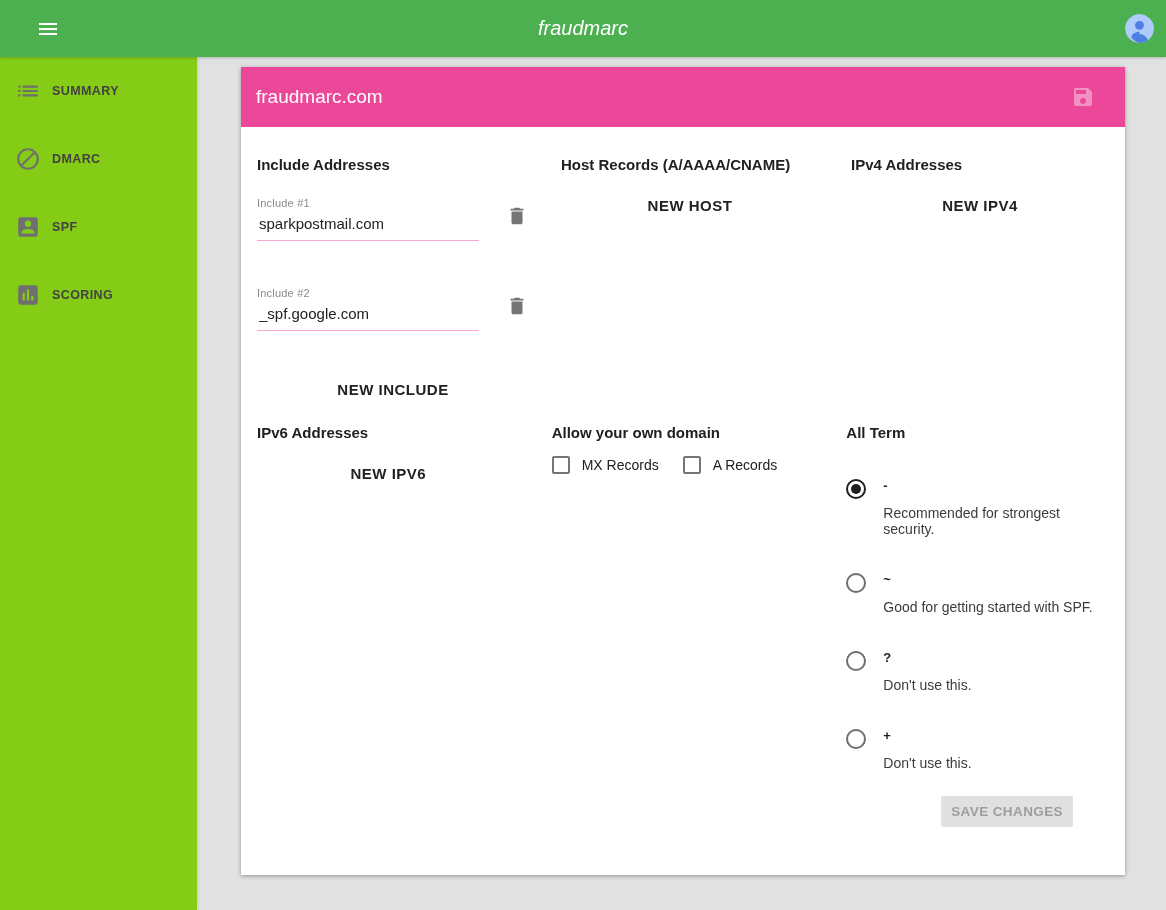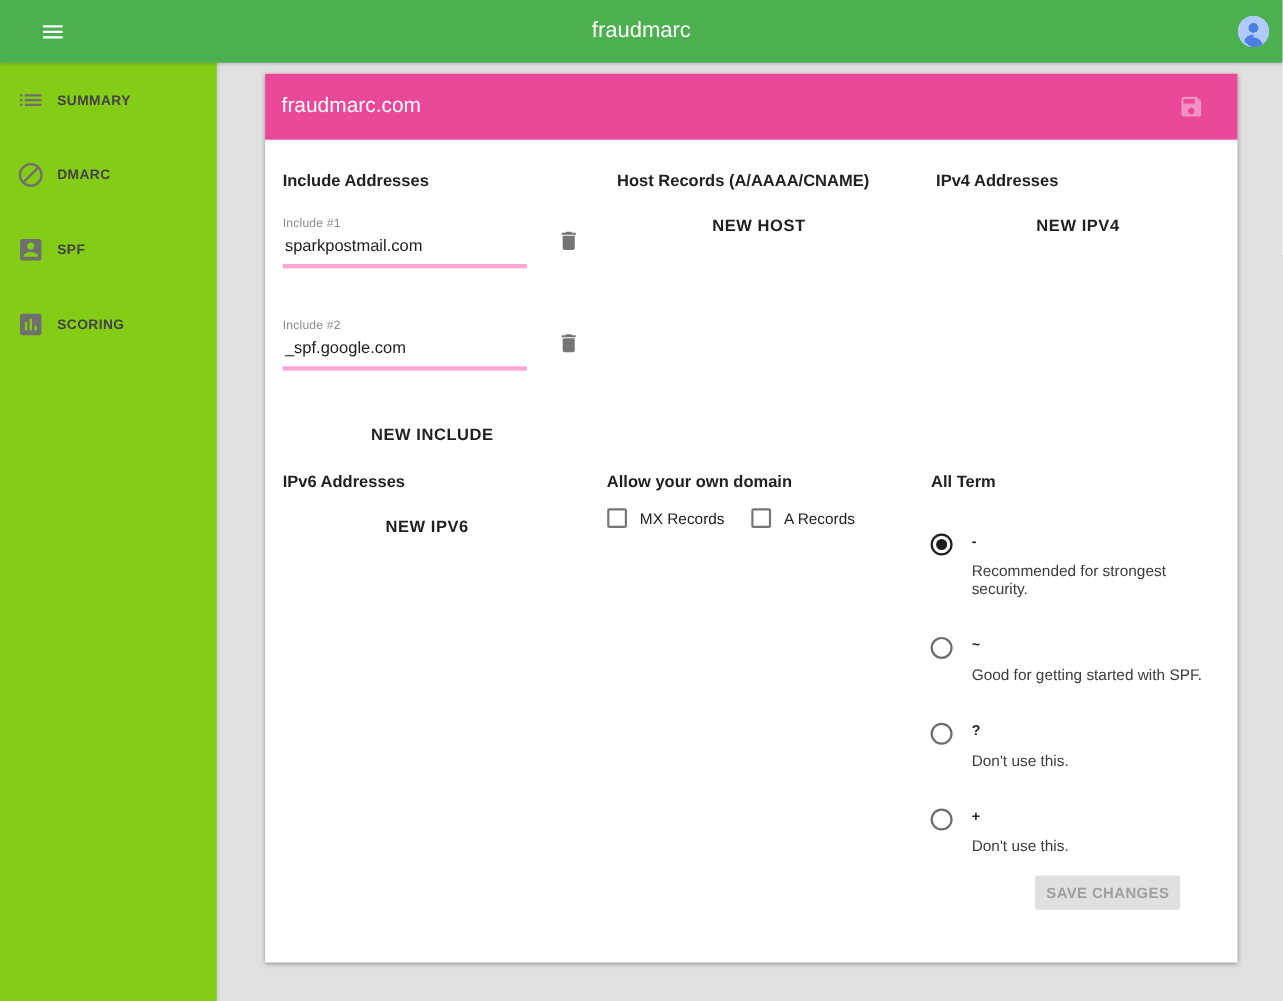--- a/index.html
+++ b/index.html
@@ -18,21 +18,21 @@
     display: flex; align-items: center;
     box-shadow: 0 1px 3px rgba(0,0,0,.2);
   }
   .menu-btn {
     margin-left: 33px; width: 30px; height: 30px;
     background: none; border: none; cursor: pointer;
     color: #fff; display: flex; align-items: center; justify-content: center;
   }
   .appbar-title {
     position: absolute; left: 0; right: 0; text-align: center;
-    color: #fff; font-size: 20px; font-weight: normal; pointer-events: none;
+    color: #fff; font-size: 20px; font-weight: normal; pointer-events: none; font-style: italic;
   }
   .avatar-btn {
     position: absolute; right: 12px; top: 14px; width: 29px; height: 29px;
     border-radius: 50%; overflow: hidden; border: none; padding: 0;
     background: none; cursor: pointer;
   }
   
   .sidebar {
     position: absolute; top: 57px; left: 0; bottom: 0; width: 197px;
     background: #84cc16; z-index: 10;
@@ -67,21 +67,21 @@
   .cell { padding: 29px 16px 0 16px; }
   .cell2 { padding-top: 16px; }
   .section-heading { font-size: 15px; font-weight: bold; color: #212121; }
   
   .field-row { display: flex; align-items: flex-end; }
   .field-row.first { margin-top: 24px; }
   .field-row.second { margin-top: 46px; }
   .field { width: 222px; }
   .field-label { display: block; font-size: 11px; color: #8a8a8a; letter-spacing: .2px; }
   .field-input {
-    width: 100%; border: none; border-bottom: 4px solid #f9a8d4;
+    width: 100%; border: none; border-bottom: 1px solid #f9a8d4;
     font-family: inherit; font-size: 15px; color: #212121;
     padding: 6px 2px 8px 2px; background: transparent; outline: none;
   }
   .trash-btn {
     margin-left: 26px; margin-bottom: 12px; width: 24px; height: 24px;
     background: none; border: none; padding: 0; color: #757575; cursor: pointer;
   }
   
   .btn-center { text-align: center; }
   .btn-center.under-heading { margin-top: 14px; }

